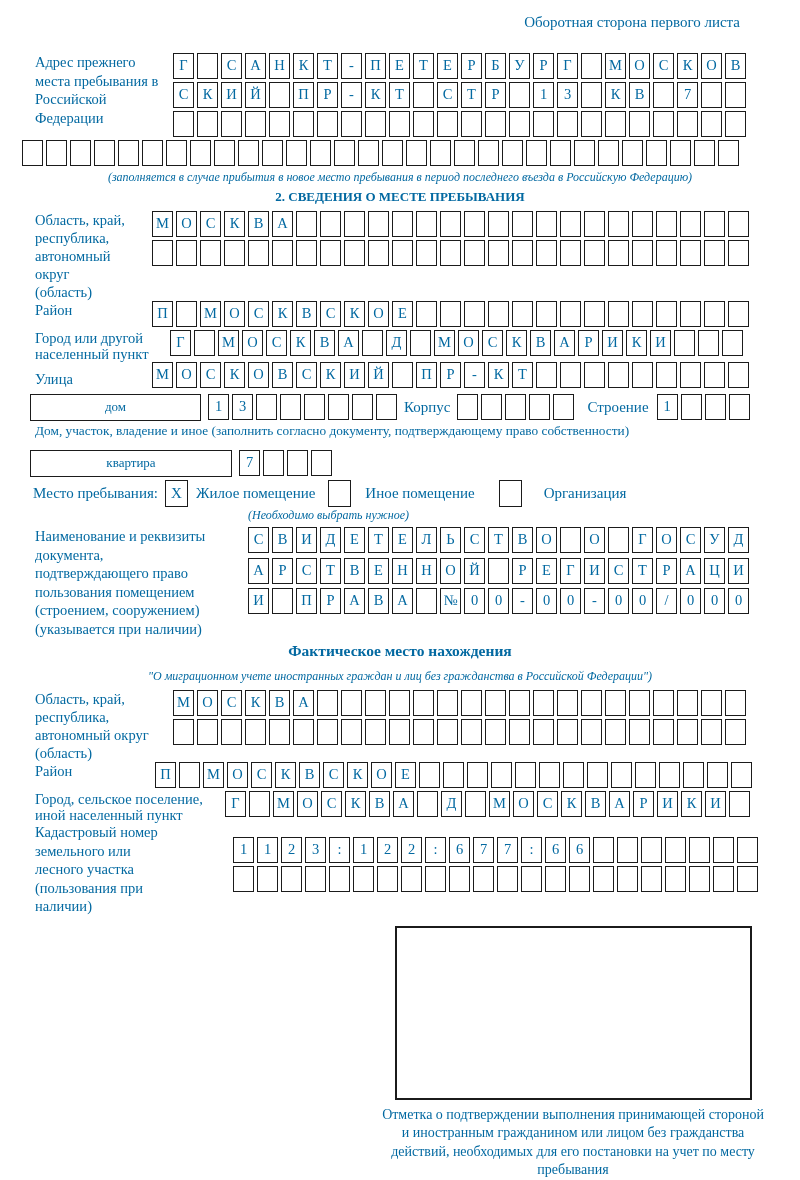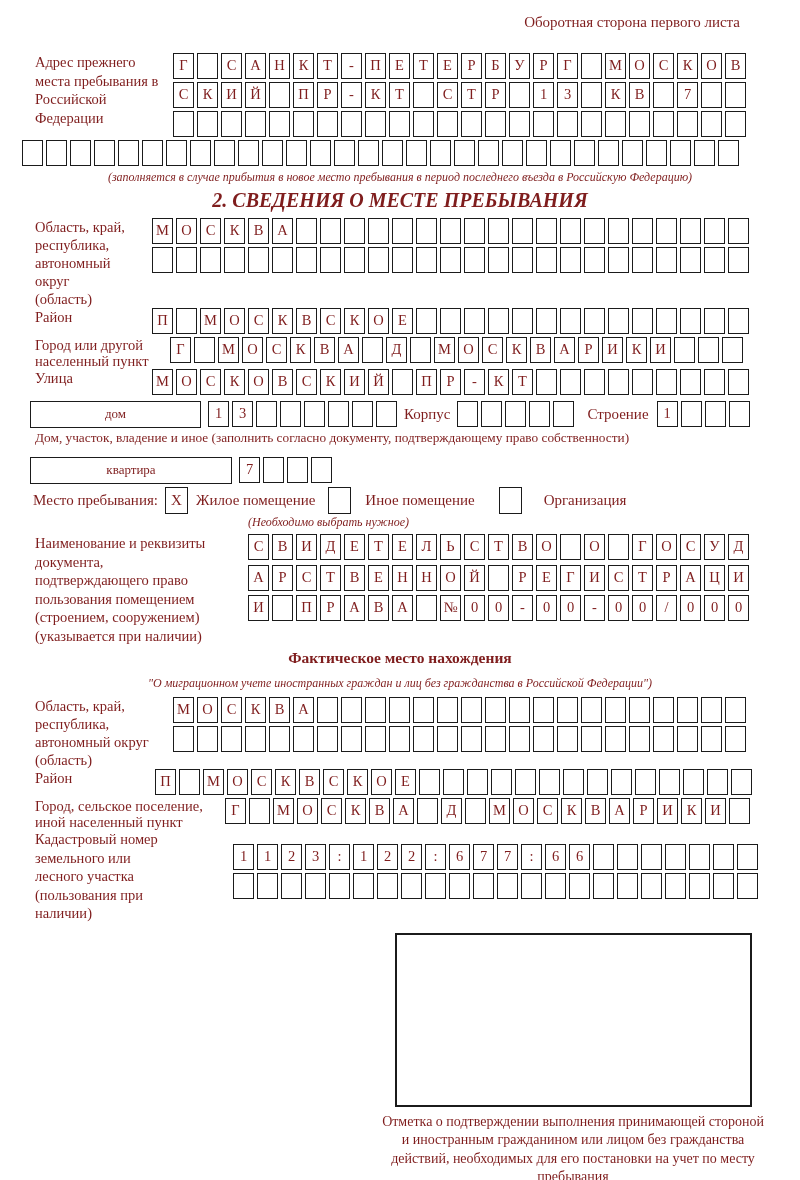--- a/index.html
+++ b/index.html
@@ -1,33 +1,33 @@
 <!DOCTYPE html>
 <html><head>
 <meta charset="utf-8">
 <style>
   html,body{margin:0;padding:0;background:#fff;}
   .page{
     position:relative;width:800px;height:1180px;box-sizing:border-box;
-    background:#fff;color:#7f1d1d;overflow:hidden;
+    background:#fff;color:#0369a1;overflow:hidden;
     font-family:"Liberation Serif", "DejaVu Serif", serif;
     padding:14px 20px 0 20px;
   }
   .hdr{font-size:15px;text-align:right;padding-right:40px;margin-bottom:22px;}
   .flexrow{display:flex;align-items:flex-start;}
   .lbl{font-size:14.5px;line-height:18.5px;box-sizing:border-box;padding-left:15px;flex:0 0 auto;}
   .cellrow{white-space:nowrap;height:26px;margin-bottom:3px;}
   .cell{
     display:inline-block;box-sizing:border-box;width:21px;height:26px;
     border:1.6px solid #1b1b1b;margin-right:3px;text-align:center;
     font-size:14.5px;line-height:22px;vertical-align:top;background:#fff;
   }
   .center{text-align:center;}
   .note{font-size:12px;line-height:16px;font-style:italic;}
-  .title-bold{font-size:20px;font-weight:bold;margin:4px 0 6px 0;font-style:italic;}
+  .title-bold{font-size:13px;font-weight:bold;margin:4px 0 6px 0;}
   .fact-title{font-size:15.5px;font-weight:bold;margin:4px 0 8px 0;}
   .widebox{
     display:inline-block;box-sizing:border-box;border:1.7px solid #1b1b1b;height:27px;
     text-align:center;font-size:13px;line-height:24px;vertical-align:top;background:#fff;
   }
   .cb{
     display:inline-block;box-sizing:border-box;width:23px;height:27px;border:1.7px solid #1b1b1b;
     text-align:center;font-size:15px;line-height:24px;background:#fff;flex:0 0 auto;
   }
   .mesto-row{display:flex;align-items:center;font-size:15px;height:28px;padding-left:13px;margin-top:2px;}
@@ -68,21 +68,21 @@
     <div class="lbl" style="width:132px;">Район</div>
     <div class="cellrow"><span class="cell">П</span><span class="cell"></span><span class="cell">М</span><span class="cell">О</span><span class="cell">С</span><span class="cell">К</span><span class="cell">В</span><span class="cell">С</span><span class="cell">К</span><span class="cell">О</span><span class="cell">Е</span><span class="cell"></span><span class="cell"></span><span class="cell"></span><span class="cell"></span><span class="cell"></span><span class="cell"></span><span class="cell"></span><span class="cell"></span><span class="cell"></span><span class="cell"></span><span class="cell"></span><span class="cell"></span><span class="cell"></span><span class="cell"></span></div>
   </div>
 
   <div class="flexrow">
     <div class="lbl" style="width:150px;padding-right:10px;line-height:16px;">Город или другой населенный пункт</div>
     <div class="cellrow"><span class="cell">Г</span><span class="cell"></span><span class="cell">М</span><span class="cell">О</span><span class="cell">С</span><span class="cell">К</span><span class="cell">В</span><span class="cell">А</span><span class="cell"></span><span class="cell">Д</span><span class="cell"></span><span class="cell">М</span><span class="cell">О</span><span class="cell">С</span><span class="cell">К</span><span class="cell">В</span><span class="cell">А</span><span class="cell">Р</span><span class="cell">И</span><span class="cell">К</span><span class="cell">И</span><span class="cell"></span><span class="cell"></span><span class="cell"></span></div>
   </div>
 
   <div class="flexrow">
-    <div class="lbl" style="width:132px;">Улица</div>
+    <div class="lbl" style="width:132px;margin-top:8px;">Улица</div>
     <div class="cellrow"><span class="cell">М</span><span class="cell">О</span><span class="cell">С</span><span class="cell">К</span><span class="cell">О</span><span class="cell">В</span><span class="cell">С</span><span class="cell">К</span><span class="cell">И</span><span class="cell">Й</span><span class="cell"></span><span class="cell">П</span><span class="cell">Р</span><span class="cell">-</span><span class="cell">К</span><span class="cell">Т</span><span class="cell"></span><span class="cell"></span><span class="cell"></span><span class="cell"></span><span class="cell"></span><span class="cell"></span><span class="cell"></span><span class="cell"></span><span class="cell"></span></div>
   </div>
 
   <div class="cellrow" style="margin-top:3px;">
     <span class="widebox" style="width:171px;margin-left:10px;margin-right:7px;">дом</span><span><span class="cell">1</span><span class="cell">3</span><span class="cell"></span><span class="cell"></span><span class="cell"></span><span class="cell"></span><span class="cell"></span><span class="cell"></span></span><span style="font-size:15px;margin:0 7px 0 4px;vertical-align:top;line-height:26px;">Корпус</span><span><span class="cell"></span><span class="cell"></span><span class="cell"></span><span class="cell"></span><span class="cell"></span></span><span style="font-size:15px;margin:0 8px 0 10px;vertical-align:top;line-height:26px;">Строение</span><span><span class="cell">1</span><span class="cell"></span><span class="cell"></span><span class="cell"></span></span>
   </div>
   <div class="caption">Дом, участок, владение и иное (заполнить согласно документу, подтверждающему право собственности)</div>
 
   <div class="cellrow" style="margin-top:11px;">
     <span class="widebox" style="width:202px;margin-left:10px;margin-right:7px;">квартира</span><span><span class="cell">7</span><span class="cell"></span><span class="cell"></span><span class="cell"></span></span>

